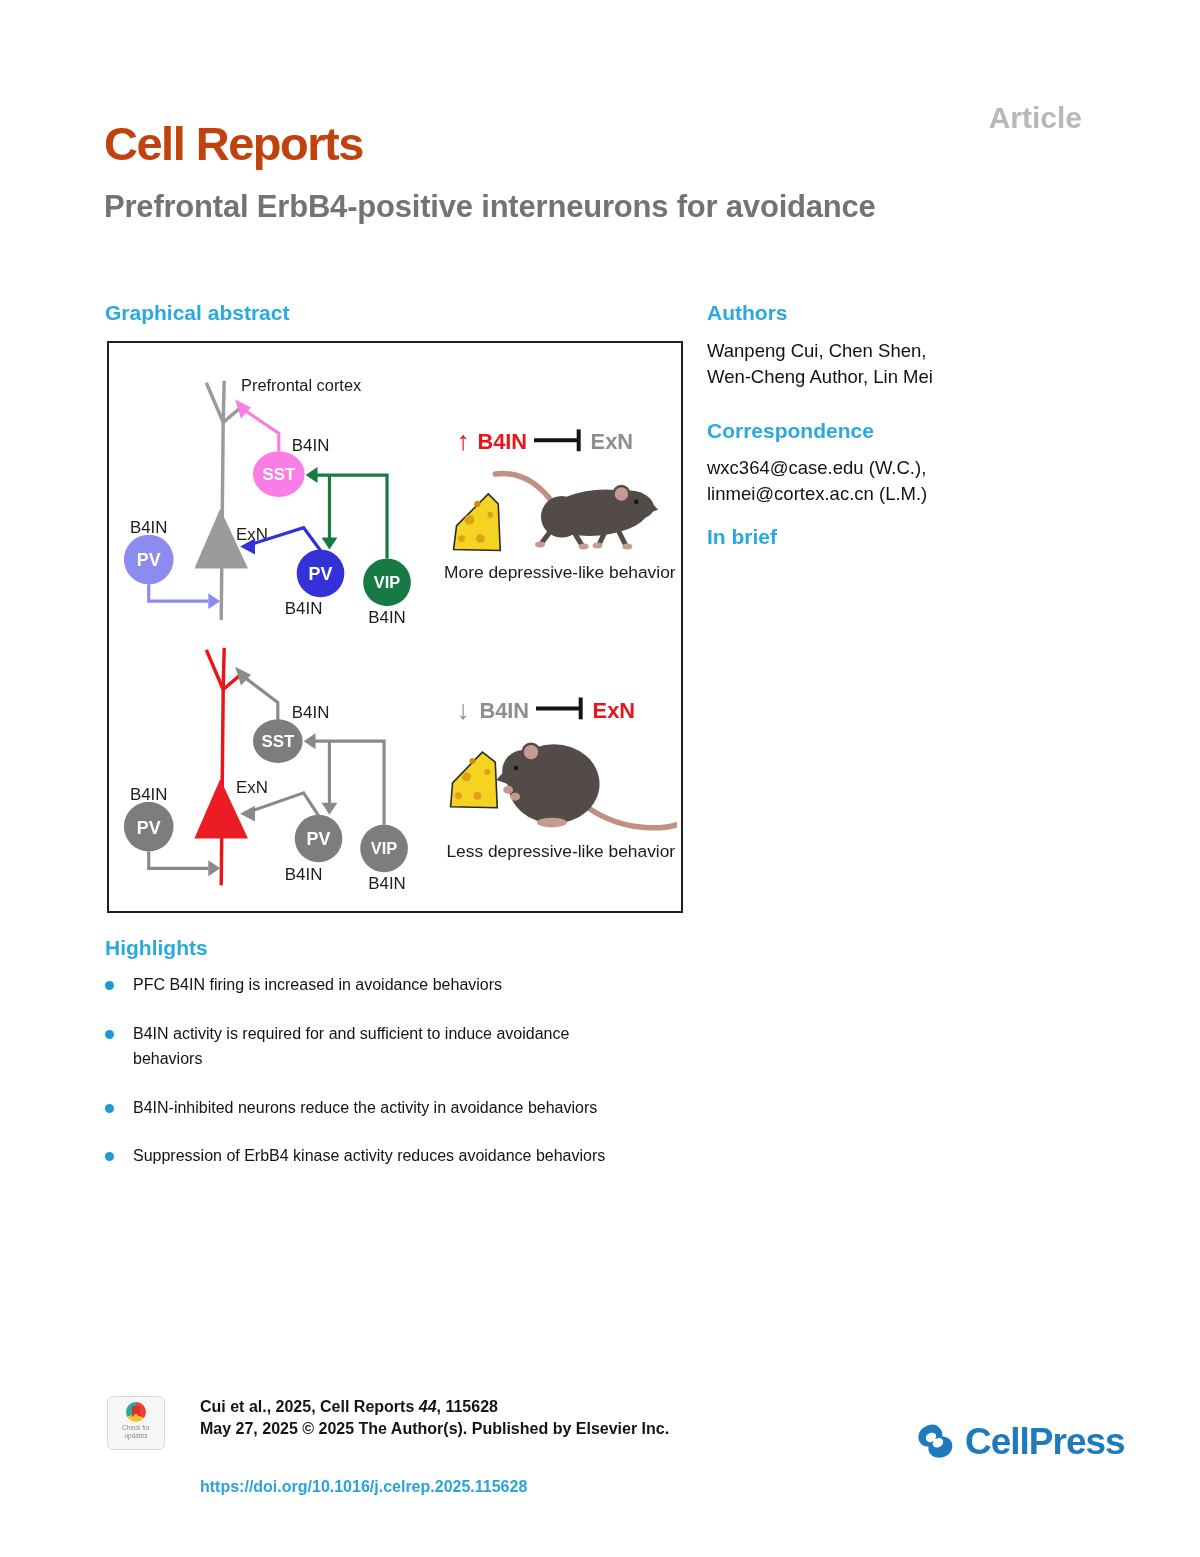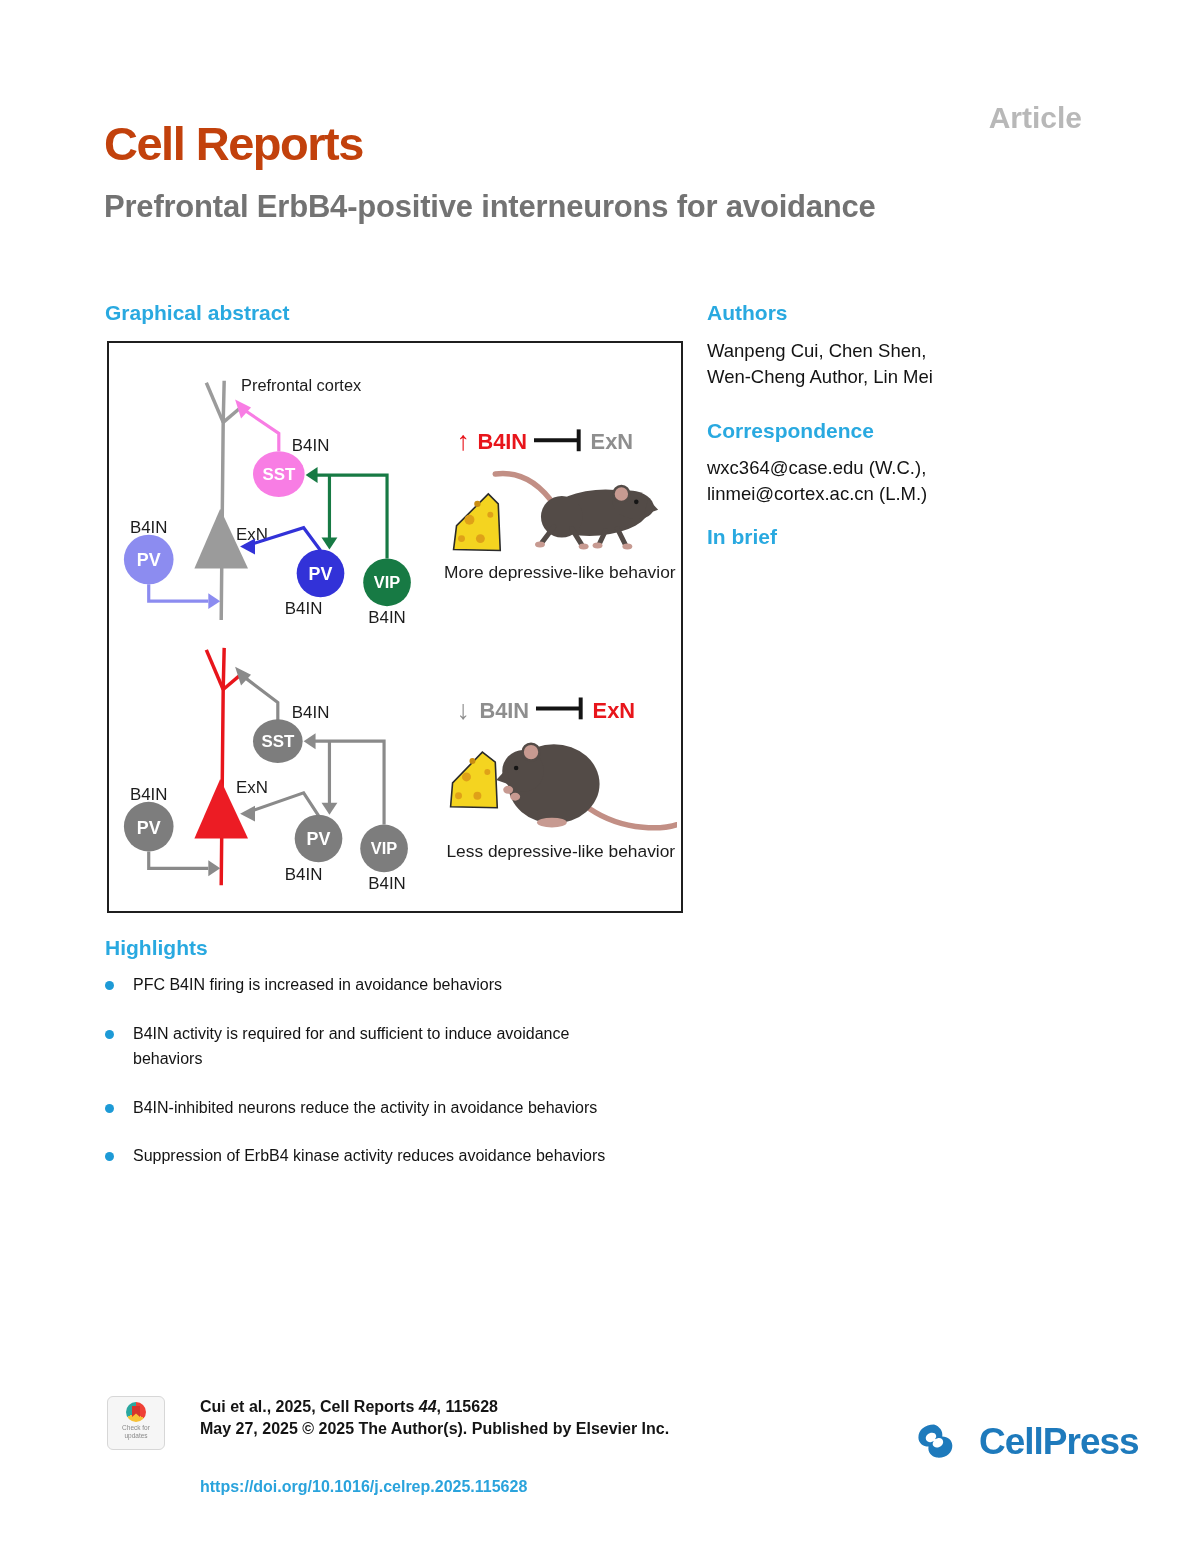--- a/index.html
+++ b/index.html
@@ -24,21 +24,21 @@
   .hl-list{left:105px;top:972px;width:545px;}
   .hl-item{display:flex;gap:19px;margin-bottom:23px;font-size:16px;line-height:1.6;}
   .hl-item .dot{flex:0 0 9px;width:9px;height:9px;border-radius:50%;background:#1d9ad6;margin-top:9px;}
   .hl-item .txt{width:495px;}
   .badge{left:107px;top:1396px;width:56px;height:52px;background:#f6f6f6;border:1px solid #d7d7d7;border-radius:6px;text-align:center;cursor:pointer;}
   .badge .ring{width:20px;height:20px;border-radius:50%;margin:5px auto 2px auto;background:conic-gradient(#ef4136 0 130deg,#f7c137 130deg 240deg,#2aa79f 240deg 360deg);position:relative;}
   .badge .ring .mark{position:absolute;left:6px;top:4px;width:8px;height:11px;background:#d6332c;clip-path:polygon(0 0,100% 0,100% 100%,50% 68%,0 100%);}
   .badge .bl{display:block;font-size:6.5px;color:#8a8a8a;line-height:1.25;}
   .cite{left:200px;top:1396px;font-size:16px;line-height:1.4;color:#141414;font-weight:bold;}
   .cite .doi{color:#2aa3dc;text-decoration:none;cursor:pointer;margin-top:35px;}
-  .cellpress{left:912px;top:1420px;display:flex;align-items:center;gap:23px;cursor:pointer;}
+  .cellpress{left:912px;top:1420px;display:flex;align-items:center;gap:9px;cursor:pointer;}
   .cellpress .cp-text{font-size:37px;font-weight:bold;color:#1e7abc;letter-spacing:-1px;}
   svg text{font-family:"Liberation Sans", sans-serif;}
 </style>
 </head>
 <body>
 
 <div id="page">
 
   <div class="abs article-label">Article</div>
   <div class="abs journal">Cell Reports</div>

